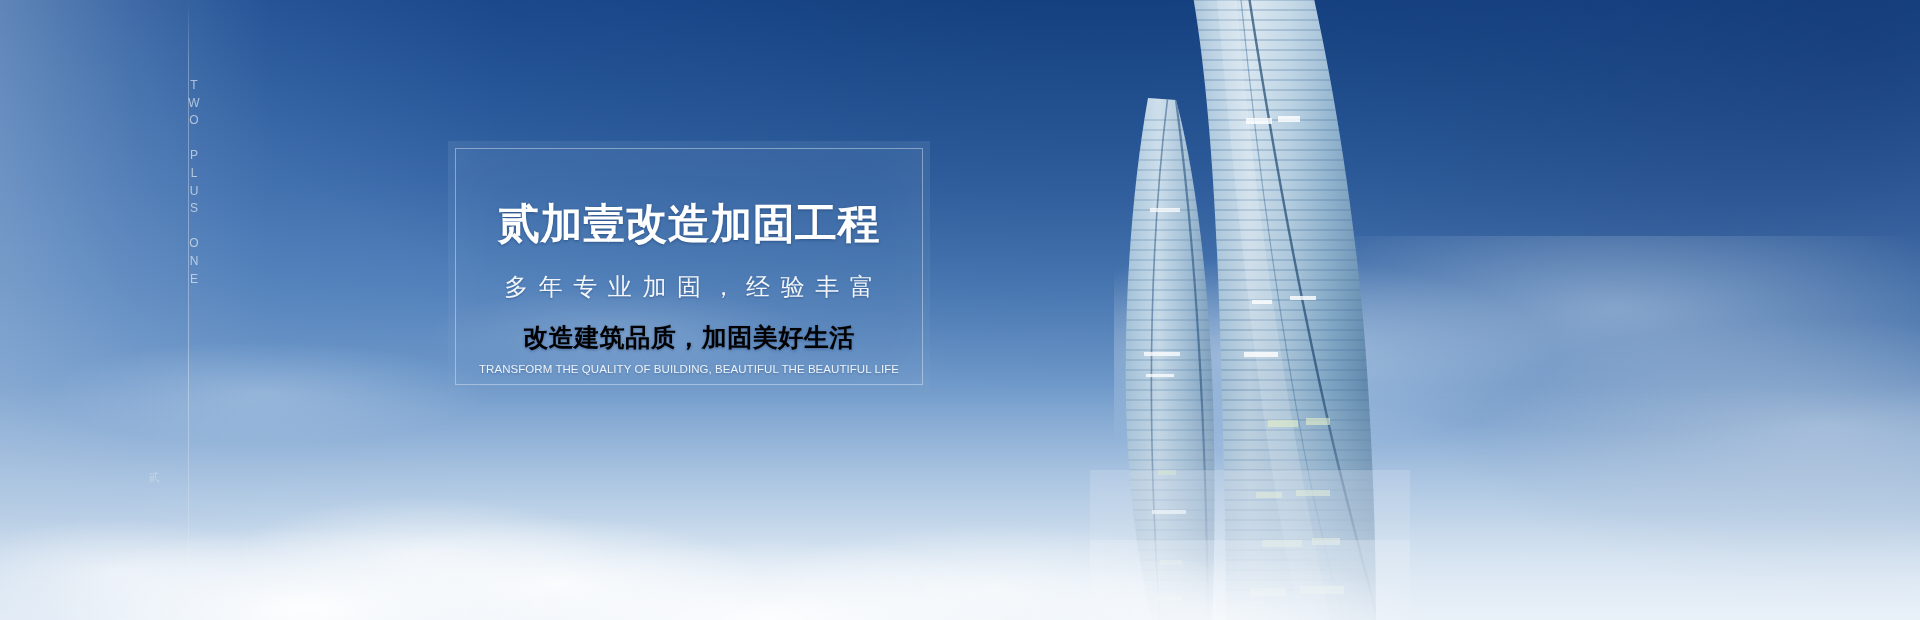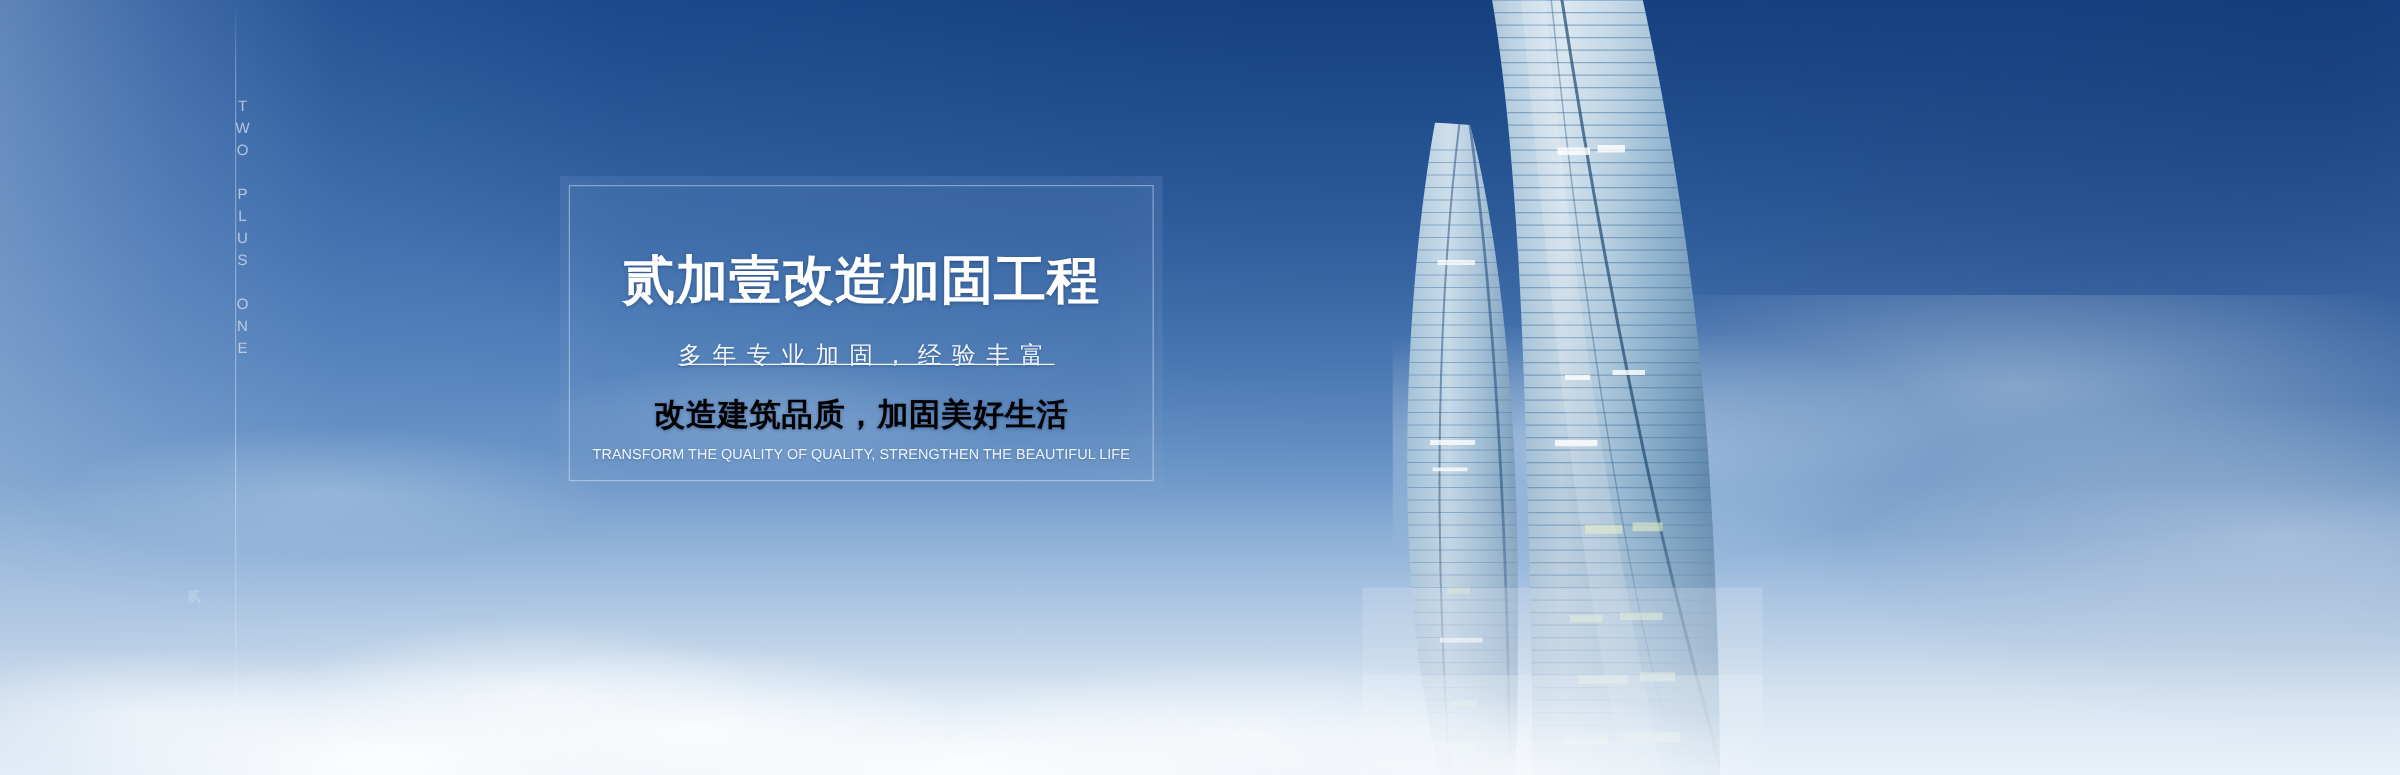--- a/index.html
+++ b/index.html
@@ -173,28 +173,27 @@
     font-size: 42px;
     font-weight: 700;
     letter-spacing: 0.01em;
     line-height: 1;
     text-shadow: 0 1px 3px rgba(16,46,92,0.45);
     white-space: nowrap;
   }
   .subline {
     margin-top: 30px;
     color: #f2f6fb;
-    font-size: 19px;
+    font-size: 24px;
     font-weight: 400;
     letter-spacing: 0.44em;
     text-indent: 0.44em;
     line-height: 1;
     text-shadow: 0 1px 2px rgba(16,46,92,0.35);
     white-space: nowrap;
-    text-decoration: underline;
   }
   .tagline {
     margin-top: 26px;
     color: #000000;
     font-size: 25px;
     font-weight: 700;
     letter-spacing: 0.02em;
     line-height: 1;
     text-shadow: 0 1px 3px rgba(16,46,92,0.42);
     white-space: nowrap;
@@ -456,17 +455,17 @@
   <div class="brand-rail"></div>
   <div class="brand-vertical">TWO PLUS ONE</div>
   <div class="brand-mark">贰</div>
 
   <div class="panel">
     <div class="panel-inner-border"></div>
     <div class="panel-content">
       <div class="headline">贰加壹改造加固工程</div>
       <div class="subline">多年专业加固，经验丰富</div>
       <div class="tagline">改造建筑品质，加固美好生活</div>
-      <div class="tagline-en">TRANSFORM THE QUALITY OF QUALITY, STRENGTHEN THE BEAUTIFUL LIFE</div>
+      <div class="tagline-en">TRANSFORM THE QUALITY OF BUILDING, BEAUTIFUL THE BEAUTIFUL LIFE</div>
     </div>
   </div>
 
 </div>
 
 </body></html>

